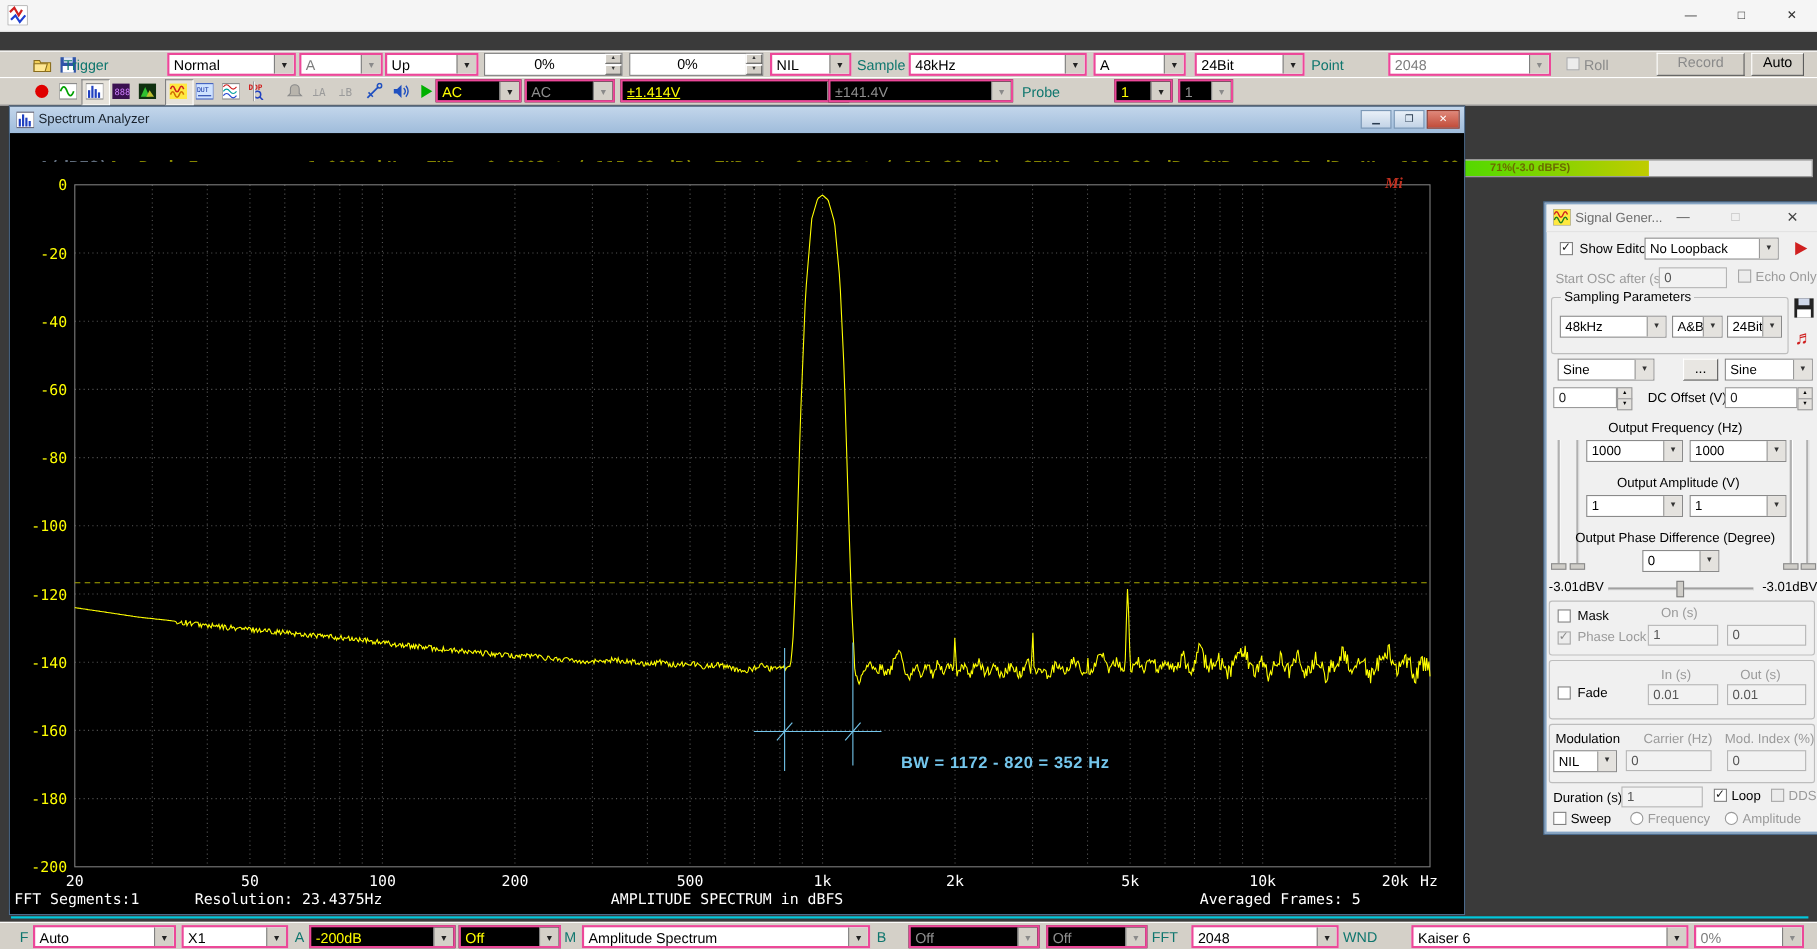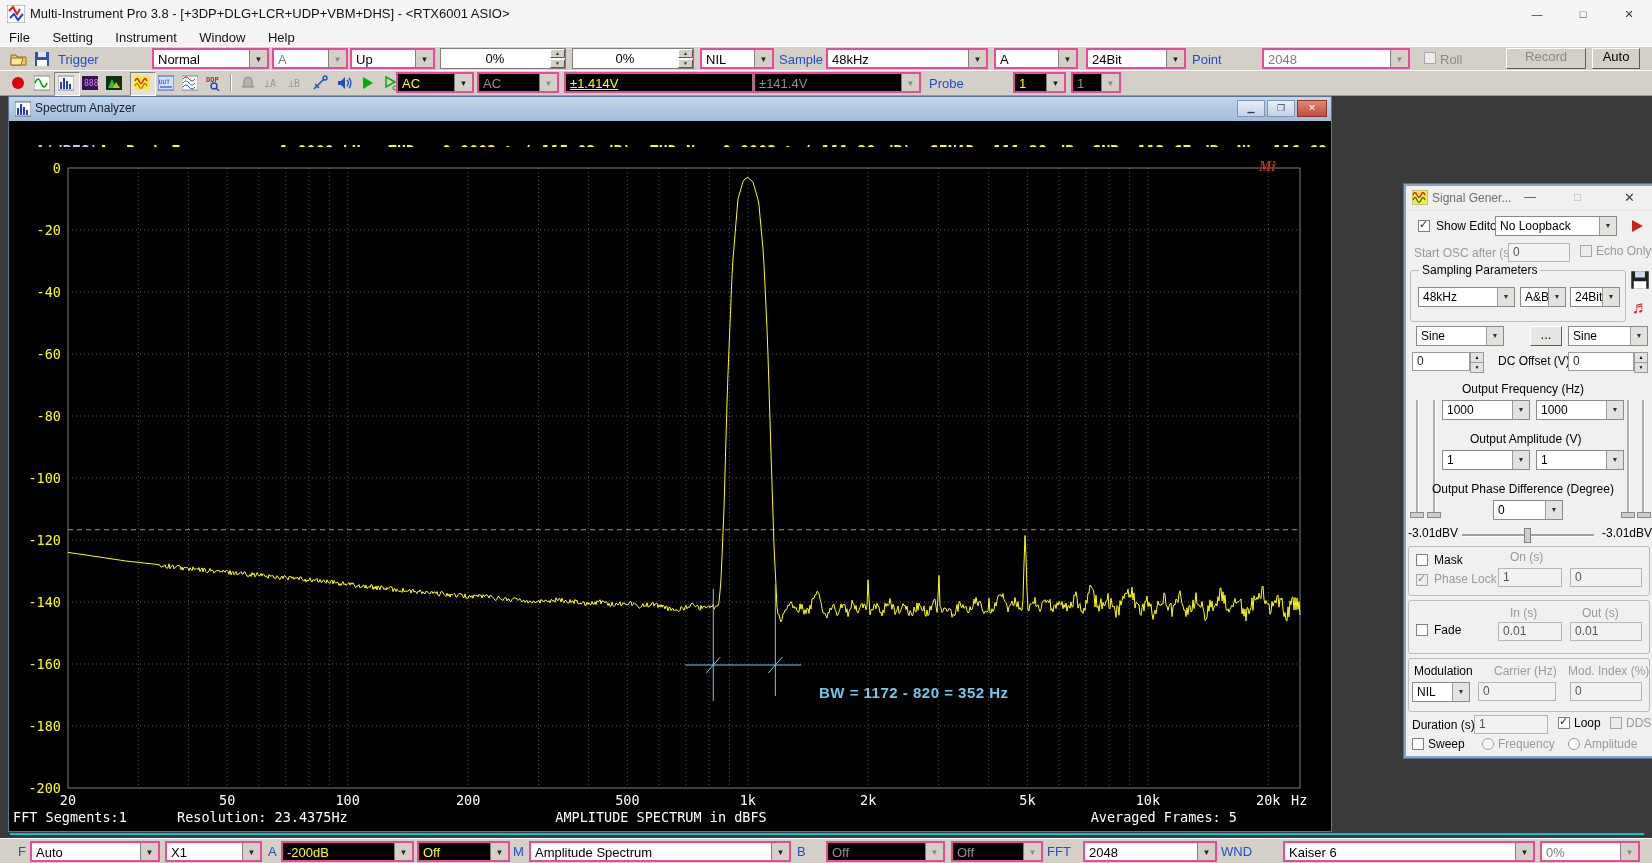--- a/index.html
+++ b/index.html
@@ -1,19 +1,19 @@
 <!DOCTYPE html>
 <html><head>
 <meta charset="utf-8">
 <style>
   html,body{margin:0;padding:0;background:#222;}
   #screen{position:relative;width:1652px;height:863px;background:#3a3a3a;overflow:hidden;
           font-family:"Liberation Sans",sans-serif;-webkit-font-smoothing:none;}
   .abs{position:absolute;}
-  .lbl{font:13px "Liberation Sans",sans-serif;color:#1d4ed8;white-space:nowrap;}
+  .lbl{font:13px "Liberation Sans",sans-serif;color:#0f766e;white-space:nowrap;}
   .mono{font:13.5px "DejaVu Sans Mono",monospace;}
   
   #titlebar{left:0;top:0;width:1652px;height:28px;background:#f5f5f5;border-bottom:1px solid #e0e0e0;}
   #titlebar .t{position:absolute;left:30px;top:6px;font:13px "Liberation Sans",sans-serif;color:#111;}
   .wbtn{position:absolute;top:0;width:46px;height:28px;text-align:center;line-height:28px;font-size:11px;color:#333;}
   #menubar{left:0;top:28px;width:1652px;height:18px;background:#f5f5f5;}
   .menuitem{display:inline-block;padding:1px 9px;font:13px "Liberation Sans",sans-serif;color:#111;}
   .tbar{left:0;width:1652px;background:#d4d0c8;border-top:1px solid #ffffff;}
   #toolbar1{top:46px;height:24px;}
   #toolbar2{top:70px;height:24px;border-bottom:1px solid #9a9a9a;}
@@ -35,21 +35,21 @@
   .spin .tx{position:absolute;left:0;right:16px;top:2px;text-align:center;font:13px "Liberation Sans",sans-serif;}
   .spin .ud{position:absolute;right:0;top:0;width:15px;height:100%;}
   .spin .u,.spin .dn{position:absolute;right:0;width:15px;height:9px;background:#d4d0c8;border:1px solid;
       border-color:#fff #5c5c5c #5c5c5c #fff;box-sizing:border-box;font-size:5px;line-height:7px;text-align:center;color:#333;}
   .spin .u{top:0;} .spin .dn{bottom:0;}
   .ck{position:absolute;width:12px;height:12px;background:#fff;border:1px solid #808080;box-sizing:border-box;}
   .ck.on::after{content:"✓";position:absolute;left:0px;top:-3px;font:bold 11px "DejaVu Sans",sans-serif;color:#222;}
   .ck.dis{background:#ececec;border-color:#a8a8a8;}
   .ck.dis.on::after{color:#8a8a8a;}
   .radio{position:absolute;width:12px;height:12px;border:1px solid #9a9a9a;border-radius:50%;background:#fff;box-sizing:border-box;}
-  .tbic{position:absolute;top:1px;width:24px;height:22px;border:1px solid transparent;}
+  .tbic{position:absolute;top:1px;width:24px;height:22px;border:1px solid transparent;margin-left:20px;}
   .tbic.pressed{border-color:#808080 #fff #fff #808080;background:#e6e2da;}
   .tbic svg{position:absolute;left:3px;top:2px;}
   .sep{position:absolute;top:3px;width:1px;height:18px;background:#9a9a9a;border-right:1px solid #fff;}
   
   #spec-win{left:8px;top:96px;width:1322px;height:734px;background:#000;border:1px solid #5a7folder;border:1px solid #56769a;}
   #spec-title{position:absolute;left:0;top:0;width:100%;height:24px;
       background:linear-gradient(#c3d6eb,#9fbcdb);border-bottom:1px solid #7d9cbd;}
   #spec-title .t{position:absolute;left:26px;top:4px;font:12px "Liberation Sans",sans-serif;color:#17202b;}
   .sbtn{position:absolute;top:3px;width:28px;height:17px;background:linear-gradient(#e9f0f8,#c2d3e6);
       border:1px solid #7c98b6;box-sizing:border-box;text-align:center;line-height:15px;font-size:9px;color:#2a3c50;}
@@ -87,33 +87,25 @@
 <body>
 
 <div id="screen">
 
   <div class="abs" id="titlebar">
     <svg class="abs" style="left:7px;top:5px" width="18" height="18" viewBox="0 0 18 18">
       <rect x="0" y="0" width="18" height="18" fill="#fff" stroke="#888"></rect>
       <polyline points="2,6 6,2 10,9 13,4" fill="none" stroke="#d02020" stroke-width="2"></polyline>
       <polyline points="3,13 7,9 11,15 16,9" fill="none" stroke="#2040d0" stroke-width="2"></polyline>
     </svg>
-    <span class="t">Multi-Instrument Pro 3.8  -  [+3DP+DLG+LCR+UDP+VBM+DHS]  -  &lt;RTX6001 ASIO&gt;</span>
     <div class="wbtn" style="left:1514px">—</div>
     <div class="wbtn" style="left:1560px">□</div>
     <div class="wbtn" style="left:1606px">✕</div>
   </div>
 
-  <div class="abs" id="menubar">
-    <span class="menuitem">File</span>
-    <span class="menuitem">Setting</span>
-    <span class="menuitem">Instrument</span>
-    <span class="menuitem">Window</span>
-    <span class="menuitem">Help</span>
-  </div>
 
   <div class="abs tbar" id="toolbar1">
     <div class="tbic" style="left:6px">
       <svg width="17" height="16" viewBox="0 0 17 14">
         <path d="M1 3h5l1 2h9v8H1z" fill="#f2cf5a" stroke="#8a6d1d"></path>
           <path d="M1 6h12l-2 7H1z" fill="#ffe793" stroke="#8a6d1d"></path>
       </svg>
     </div>
     <div class="tbic" style="left:30px">
       <svg width="16" height="16" viewBox="0 0 16 16">
@@ -298,20 +290,24 @@
       </div>
     <span class="abs lbl" style="left:929px;top:5px">Probe</span>
     <div class="cb k" style="left:1013px;top:1px;width:53px">
       <span class="tx">1</span>
         <span class="ar">▼</span>
       </div>
     <div class="cb k d" style="left:1071px;top:1px;width:50px">
       <span class="tx">1</span>
         <span class="ar">▼</span>
       </div>
+    <div id="meter">
+      <div class="fill" style="width: 71%;"></div>
+      <div class="cap">71%(-3.0 dBFS)</div>
+    </div>
   </div>
 
   <div class="abs" id="spec-win">
     <div id="spec-title">
       <svg class="abs" style="left:6px;top:4px" width="16" height="16" viewBox="0 0 16 16">
         <rect x="0" y="1" width="16" height="14" fill="#fff" stroke="#667"></rect>
           <rect x="2" y="7" width="2" height="7" fill="#2040c0"></rect>
           <rect x="5" y="3" width="2" height="11" fill="#2040c0"></rect>
           <rect x="8" y="6" width="2" height="8" fill="#2040c0"></rect>
           <rect x="11" y="9" width="2" height="5" fill="#2040c0"></rect>

